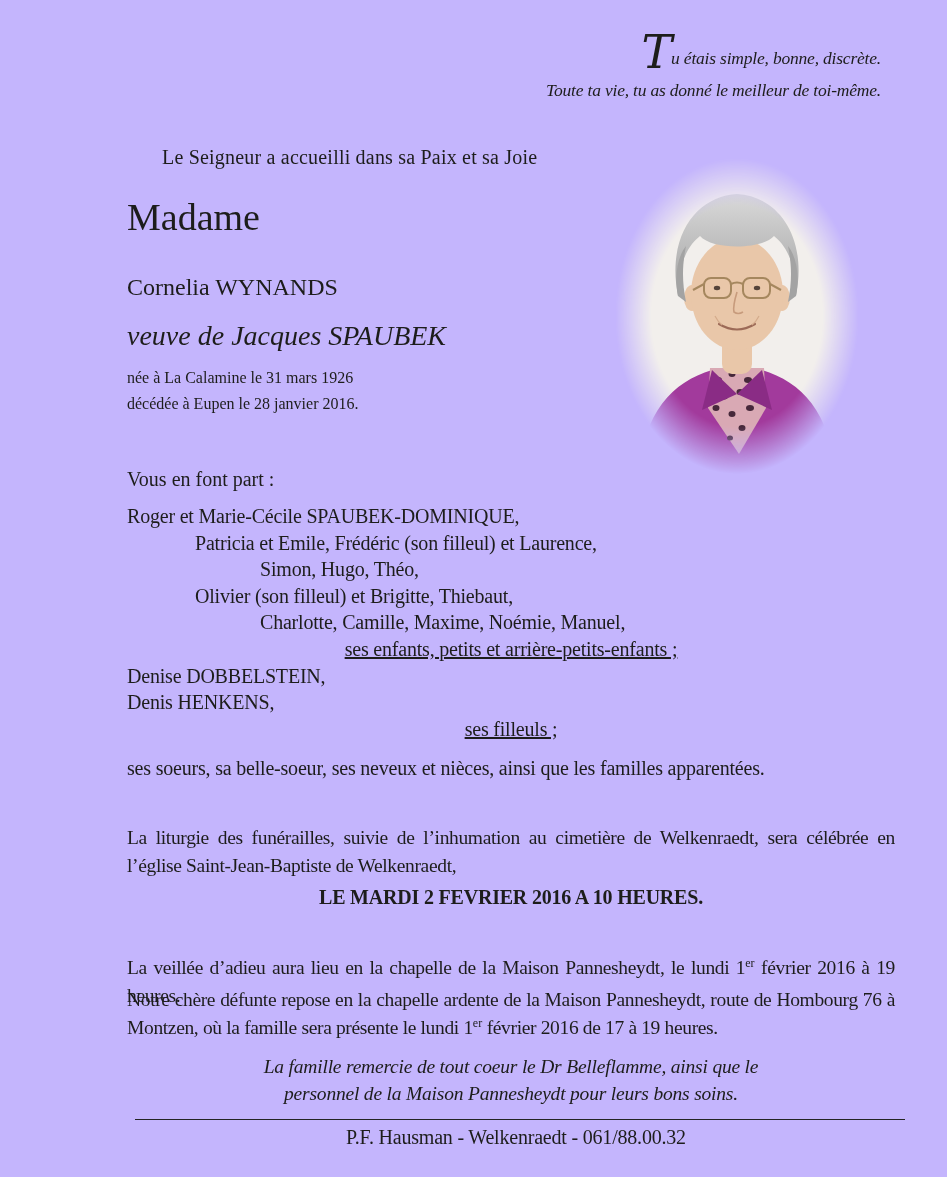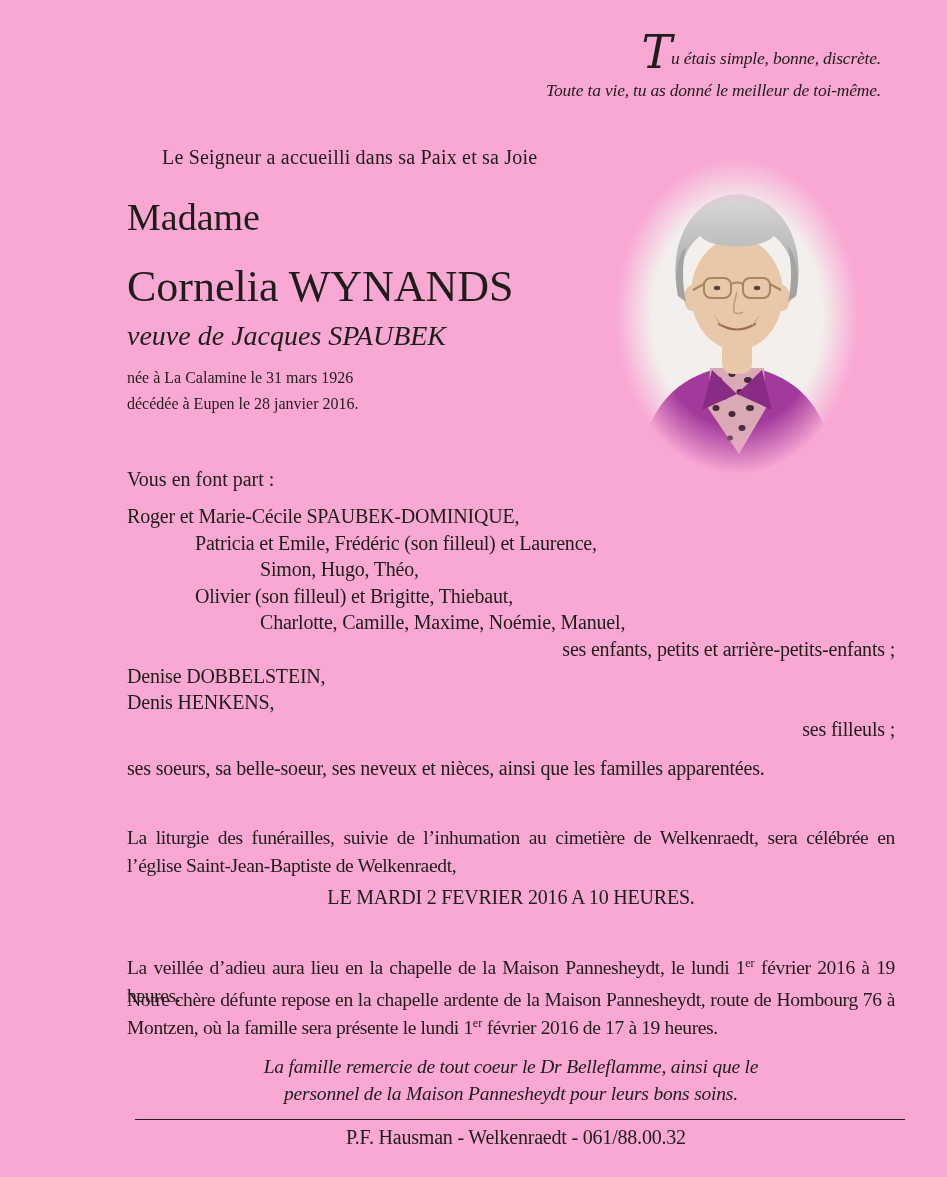--- a/index.html
+++ b/index.html
@@ -1,20 +1,20 @@
 <!DOCTYPE html>
 <html><head>
 <meta charset="utf-8">
 <style>
   html,body{margin:0;padding:0;background:#e9e9e9;}
   .page{
     position:relative;
     width:947px;height:1177px;
     margin:0 auto;
-    background:#f9a8d4;
+    background:#c4b5fd;
     font-family:"Liberation Serif", serif;
     color:#1d1d1b;
     overflow:hidden;
   }
   
   .epigraph{
     position:absolute; top:38px; right:66px;
     text-align:right; font-style:italic;
     font-size:17.5px; letter-spacing:-0.2px; line-height:24px;
     white-space:nowrap;
@@ -29,46 +29,46 @@
   .opening{
     position:absolute; left:162px; top:146px;
     font-size:20px; letter-spacing:0.2px;
   }
   
   .title-block{
     position:absolute; left:127px; top:195px; width:473px;
     text-align:left;
   }
   .t-madame{font-size:38px; line-height:44px;}
-  .t-name{font-size:44px; line-height:48px; margin-top:24px; white-space:nowrap;}
+  .t-name{font-size:24px; line-height:48px; margin-top:24px; white-space:nowrap;}
   .t-widow{font-size:28px; line-height:34px; margin-top:8px;font-style:italic;}
   .t-birth{font-size:16px; line-height:26px; margin-top:12px;}
   .t-death{font-size:16px; line-height:26px;}
   
   .portrait{position:absolute; left:612px; top:156px; width:250px; height:320px;}
   
   .lead{position:absolute; left:127px; top:468px; font-size:20px;}
   .family{
     position:absolute; left:127px; top:503px; width:768px;
     font-size:20px; line-height:26.6px; letter-spacing:-0.2px;
   }
   .family .ind1{padding-left:68px;}
   .family .ind2{padding-left:133px;}
-  .family .right{text-align:right;}
+  .family .right{text-align:center;text-decoration:underline;}
   .relatives{margin-top:13px;}
   
   .para{
     position:absolute; left:127px; width:768px;
     font-size:19.5px; line-height:28px; letter-spacing:-0.35px;
     text-align:justify;
   }
   .p-liturgy{top:824px;}
   .p-date{
     position:absolute; left:127px; width:768px; top:886px;
-    text-align:center; font-weight:normal; font-size:20px; letter-spacing:-0.2px;
+    text-align:center; font-weight:bold; font-size:20px; letter-spacing:-0.2px;
   }
   .p-vigil{top:954px;}
   .p-repose{top:986px;}
   sup.ord{font-size:12px; line-height:0; vertical-align:super; letter-spacing:0;}
   
   .thanks{
     position:absolute; left:127px; width:768px; top:1053px;
     text-align:center; font-style:italic;
     font-size:19.5px; line-height:27px; letter-spacing:-0.2px;
   }

